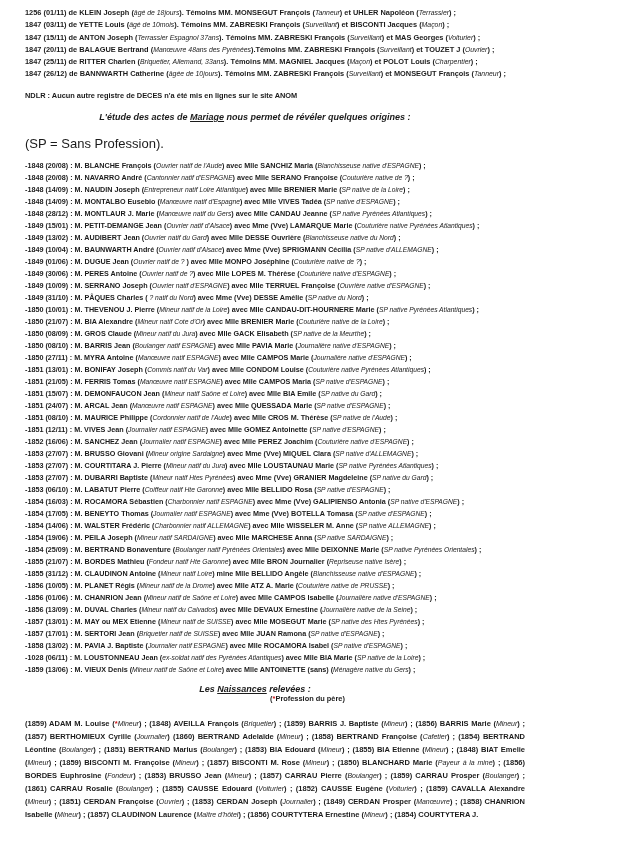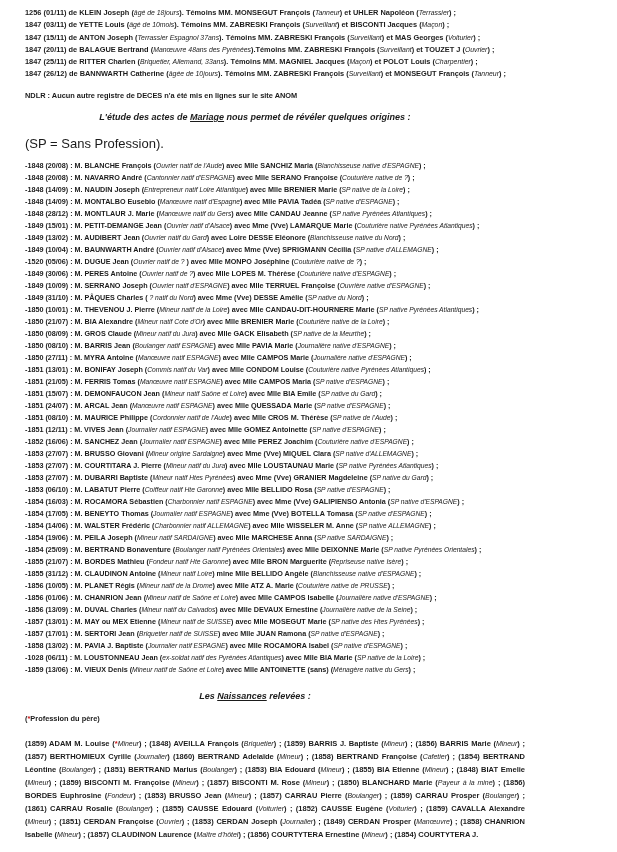--- a/index.html
+++ b/index.html
@@ -19,22 +19,22 @@
   .s-i{font-style:italic;font-weight:normal;font-size:0.93em;}
   .s-bi{font-weight:bold;font-style:italic;}
   .s-biu{font-weight:bold;font-style:italic;text-decoration:underline;}
   .s-r{font-weight:bold;}
 
   .deaths{font-size:7.4px;line-height:12.3px;}
   .ndlr{margin-top:10px;font-size:7.4px;font-weight:bold;}
   .sec-title{margin-top:12px;font-size:9px;text-align:center;width:460px;}
   .sp-note{margin-top:14px;font-size:13px;font-weight:normal;}
   .m-list{margin-top:9px;font-size:7.2px;line-height:12px;}
-  .n-title{margin-top:15px;}
-  .f-note{margin-top:13px;font-size:7.4px;}
+  .n-title{margin-top:8px;}
+  .f-note{font-size:7.4px;text-align:center;}
   .births{margin:14px 0 0 0;font-size:7.5px;line-height:13px;width:500px;text-align:justify;}
 </style>
 </head>
 <body>
 
 <div class="page">
   <div class="deaths">
       <div class="line"><span class="s-b">1256 (01/11) de KLEIN Joseph (</span><span class="s-i">âgé de 18jours</span><span class="s-b">). Témoins MM. MONSEGUT François (</span><span class="s-i">Tanneur</span><span class="s-b">) et UHLER Napoléon (</span><span class="s-i">Terrassier</span><span class="s-b">) ;</span></div>
       <div class="line"><span class="s-b">1847 (03/11) de YETTE Louis (</span><span class="s-i">âgé de 10mois</span><span class="s-b">). Témoins MM. ZABRESKI François (</span><span class="s-i">Surveillant</span><span class="s-b">) et BISCONTI Jacques (</span><span class="s-i">Maçon</span><span class="s-b">) ;</span></div>
       <div class="line"><span class="s-b">1847 (15/11) de ANTON Joseph (</span><span class="s-i">Terrassier Espagnol 37ans</span><span class="s-b">). Témoins MM. ZABRESKI François (</span><span class="s-i">Surveillant</span><span class="s-b">) et MAS Georges (</span><span class="s-i">Voiturier</span><span class="s-b">) ;</span></div>
@@ -42,26 +42,26 @@
       <div class="line"><span class="s-b">1847 (25/11) de RITTER Charlen (</span><span class="s-i">Briquetier, Allemand, 33ans</span><span class="s-b">). Témoins MM. MAGNIEL Jacques (</span><span class="s-i">Maçon</span><span class="s-b">) et POLOT Louis (</span><span class="s-i">Charpentier</span><span class="s-b">) ;</span></div>
       <div class="line"><span class="s-b">1847 (26/12) de BANNWARTH Catherine (</span><span class="s-i">âgée de 10jours</span><span class="s-b">). Témoins MM. ZABRESKI François (</span><span class="s-i">Surveillant</span><span class="s-b">) et MONSEGUT François (</span><span class="s-i">Tanneur</span><span class="s-b">) ;</span></div>
     </div>
   <div class="ndlr line">NDLR : Aucun autre registre de DECES n'a été mis en lignes sur le site ANOM</div>
   <div class="sec-title"><span class="s-bi">L'étude des actes de </span><span class="s-biu">Mariage</span><span class="s-bi"> nous permet de révéler quelques origines :</span></div>
   <div class="sp-note line">(SP = Sans Profession).</div>
   <div class="m-list">
       <div class="line"><span class="s-b">-1848 (20/08) : M. BLANCHE  François (</span><span class="s-i">Ouvrier natif de l'Aude</span><span class="s-b">) avec Mlle SANCHIZ Maria (</span><span class="s-i">Blanchisseuse native d'ESPAGNE</span><span class="s-b">) ;</span></div>
       <div class="line"><span class="s-b">-1848 (20/08) : M. NAVARRO André (</span><span class="s-i">Cantonnier natif d'ESPAGNE</span><span class="s-b">) avec Mlle SERANO Françoise (</span><span class="s-i">Couturière native de ?</span><span class="s-b">) ;</span></div>
       <div class="line"><span class="s-b">-1848 (14/09) : M. NAUDIN Joseph (</span><span class="s-i">Entrepreneur natif Loire Atlantique</span><span class="s-b">) avec Mlle BRENIER Marie (</span><span class="s-i">SP native de la Loire</span><span class="s-b">) ;</span></div>
-      <div class="line"><span class="s-b">-1848 (14/09) : M. MONTALBO Eusebio (</span><span class="s-i">Manœuvre natif d'Espagne</span><span class="s-b">) avec Mlle PAVIA  Tadéa (</span><span class="s-i">SP native d'ESPAGNE</span><span class="s-b">) ;</span></div>
+      <div class="line"><span class="s-b">-1848 (14/09) : M. MONTALBO Eusebio (</span><span class="s-i">Manœuvre natif d'Espagne</span><span class="s-b">) avec Mlle VIVES  Tadéa (</span><span class="s-i">SP native d'ESPAGNE</span><span class="s-b">) ;</span></div>
       <div class="line"><span class="s-b">-1848 (28/12) : M. MONTLAUR J. Marie (</span><span class="s-i">Manœuvre natif du Gers</span><span class="s-b">) avec Mlle CANDAU Jeanne (</span><span class="s-i">SP native Pyrénées Atlantiques</span><span class="s-b">) ;</span></div>
       <div class="line"><span class="s-b">-1849 (15/01) : M. PETIT-DEMANGE Jean (</span><span class="s-i">Ouvrier natif d'Alsace</span><span class="s-b">) avec Mme (Vve) LAMARQUE Marie (</span><span class="s-i">Couturière native Pyrénées Atlantiques</span><span class="s-b">) ;</span></div>
-      <div class="line"><span class="s-b">-1849 (13/02) : M. AUDIBERT Jean (</span><span class="s-i">Ouvrier natif du Gard</span><span class="s-b">) avec Loire DESSE Eléonore (</span><span class="s-i">Blanchisseuse native du Nord</span><span class="s-b">) ;</span></div>
+      <div class="line"><span class="s-b">-1849 (13/02) : M. AUDIBERT Jean (</span><span class="s-i">Ouvrier natif du Gard</span><span class="s-b">) avec Mlle DESSE Ouvrière (</span><span class="s-i">Blanchisseuse native du Nord</span><span class="s-b">) ;</span></div>
       <div class="line"><span class="s-b">-1849 (10/04) : M. BAUNWARTH André (</span><span class="s-i">Ouvrier natif d'Alsace</span><span class="s-b">) avec Mme (Vve) SPRIGMANN Cécilia (</span><span class="s-i">SP native d'ALLEMAGNE</span><span class="s-b">) ;</span></div>
-      <div class="line"><span class="s-b">-1520 (05/06) : M. DUGUE Jean (</span><span class="s-i">Ouvrier natif de ? </span><span class="s-b">) avec Mlle MONPO Joséphine (</span><span class="s-i">Couturière native de ?</span><span class="s-b">) ;</span></div>
+      <div class="line"><span class="s-b">-1849 (01/06) : M. DUGUE Jean (</span><span class="s-i">Ouvrier natif de ? </span><span class="s-b">) avec Mlle MONPO Joséphine (</span><span class="s-i">Couturière native de ?</span><span class="s-b">) ;</span></div>
       <div class="line"><span class="s-b">-1849 (30/06) : M. PERES Antoine (</span><span class="s-i">Ouvrier natif de ?</span><span class="s-b">) avec Mlle LOPES M. Thérèse (</span><span class="s-i">Couturière native d'ESPAGNE</span><span class="s-b">) ;</span></div>
       <div class="line"><span class="s-b">-1849 (10/09) : M. SERRANO Joseph (</span><span class="s-i">Ouvrier natif d'ESPAGNE</span><span class="s-b">) avec Mlle TERRUEL Françoise (</span><span class="s-i">Ouvrière native d'ESPAGNE</span><span class="s-b">) ;</span></div>
       <div class="line"><span class="s-b">-1849 (31/10) : M. PÂQUES Charles (</span><span class="s-i"> ? natif du Nord</span><span class="s-b">) avec Mme (Vve) DESSE Amélie (</span><span class="s-i">SP native du Nord</span><span class="s-b">) ;</span></div>
       <div class="line"><span class="s-b">-1850 (10/01) : M. THEVENOU J. Pierre (</span><span class="s-i">Mineur natif de la Loire</span><span class="s-b">) avec Mlle CANDAU-DIT-HOURNERE Marie (</span><span class="s-i">SP native Pyrénées Atlantiques</span><span class="s-b">) ;</span></div>
       <div class="line"><span class="s-b">-1850 (21/07) : M. BIA Alexandre (</span><span class="s-i">Mineur natif Cote d'Or</span><span class="s-b">) avec Mlle BRENIER Marie (</span><span class="s-i">Couturière native de la Loire</span><span class="s-b">) ;</span></div>
       <div class="line"><span class="s-b">-1850 (08/09) : M. GROS Claude (</span><span class="s-i">Mineur natif du Jura</span><span class="s-b">) avec Mlle GACK Elisabeth (</span><span class="s-i">SP native de la Meurthe</span><span class="s-b">) ;</span></div>
       <div class="line"><span class="s-b">-1850 (08/10) : M. BARRIS Jean (</span><span class="s-i">Boulanger natif ESPAGNE</span><span class="s-b">) avec Mlle PAVIA Marie (</span><span class="s-i">Journalière native d'ESPAGNE</span><span class="s-b">) ;</span></div>
       <div class="line"><span class="s-b">-1850 (27/11) : M. MYRA Antoine (</span><span class="s-i">Manœuvre natif ESPAGNE</span><span class="s-b">) avec Mlle CAMPOS Marie (</span><span class="s-i">Journalière native d'ESPAGNE</span><span class="s-b">) ;</span></div>
       <div class="line"><span class="s-b">-1851 (13/01) : M. BONIFAY Joseph (</span><span class="s-i">Commis natif du Var</span><span class="s-b">) avec Mlle CONDOM Louise (</span><span class="s-i">Couturière native Pyrénées Atlantiques</span><span class="s-b">) ;</span></div>
       <div class="line"><span class="s-b">-1851 (21/05) : M. FERRIS Tomas (</span><span class="s-i">Manœuvre natif ESPAGNE</span><span class="s-b">) avec Mlle CAMPOS Maria (</span><span class="s-i">SP native d'ESPAGNE</span><span class="s-b">) ;</span></div>
@@ -72,21 +72,21 @@
       <div class="line"><span class="s-b">-1852 (16/06) : M. SANCHEZ Jean (</span><span class="s-i">Journalier natif ESPAGNE</span><span class="s-b">) avec Mlle PEREZ Joachim (</span><span class="s-i">Couturière native d'ESPAGNE</span><span class="s-b">) ;</span></div>
       <div class="line"><span class="s-b">-1853 (27/07) : M. BRUSSO Giovani (</span><span class="s-i">Mineur origine Sardaigne</span><span class="s-b">) avec Mme (Vve) MIQUEL Clara (</span><span class="s-i">SP native d'ALLEMAGNE</span><span class="s-b">) ;</span></div>
       <div class="line"><span class="s-b">-1853 (27/07) : M. COURTITARA J. Pierre (</span><span class="s-i">Mineur natif du Jura</span><span class="s-b">) avec Mlle LOUSTAUNAU Marie (</span><span class="s-i">SP native Pyrénées Atlantiques</span><span class="s-b">) ;</span></div>
       <div class="line"><span class="s-b">-1853 (27/07) : M. DUBARRI Baptiste (</span><span class="s-i">Mineur natif Htes Pyrénées</span><span class="s-b">) avec Mme (Vve) GRANIER Magdeleine (</span><span class="s-i">SP native du Gard</span><span class="s-b">) ;</span></div>
       <div class="line"><span class="s-b">-1853 (06/10) : M. LABATUT Pierre (</span><span class="s-i">Coiffeur natif Hte Garonne</span><span class="s-b">) avec Mlle BELLIDO Rosa (</span><span class="s-i">SP native d'ESPAGNE</span><span class="s-b">) ;</span></div>
       <div class="line"><span class="s-b">-1854 (16/03) : M. ROCAMORA Sébastien (</span><span class="s-i">Charbonnier natif ESPAGNE</span><span class="s-b">) avec Mme (Vve) GALIPIENSO Antonia (</span><span class="s-i">SP native d'ESPAGNE</span><span class="s-b">) ;</span></div>
       <div class="line"><span class="s-b">-1854 (17/05) : M. BENEYTO Thomas (</span><span class="s-i">Journalier natif ESPAGNE</span><span class="s-b">) avec Mme (Vve) BOTELLA Tomasa (</span><span class="s-i">SP native d'ESPAGNE</span><span class="s-b">) ;</span></div>
       <div class="line"><span class="s-b">-1854 (14/06) : M. WALSTER Frédéric (</span><span class="s-i">Charbonnier natif ALLEMAGNE</span><span class="s-b">) avec Mlle WISSELER M. Anne (</span><span class="s-i">SP native ALLEMAGNE</span><span class="s-b">) ;</span></div>
       <div class="line"><span class="s-b">-1854 (19/06) : M. PEILA Joseph (</span><span class="s-i">Mineur natif SARDAIGNE</span><span class="s-b">) avec Mlle MARCHESE Anna (</span><span class="s-i">SP native SARDAIGNE</span><span class="s-b">) ;</span></div>
       <div class="line"><span class="s-b">-1854 (25/09) : M. BERTRAND Bonaventure (</span><span class="s-i">Boulanger natif Pyrénées Orientales</span><span class="s-b">) avec Mlle DEIXONNE Marie (</span><span class="s-i">SP native Pyrénées Orientales</span><span class="s-b">) ;</span></div>
-      <div class="line"><span class="s-b">-1855 (21/07) : M. BORDES Mathieu (</span><span class="s-i">Fondeur natif Hte Garonne</span><span class="s-b">) avec Mlle BRON Marguerite (</span><span class="s-i">Repriseuse native Isère</span><span class="s-b">) ;</span></div>
+      <div class="line"><span class="s-b">-1855 (21/07) : M. BORDES Mathieu (</span><span class="s-i">Fondeur natif Hte Garonne</span><span class="s-b">) avec Mlle BRON Journalier (</span><span class="s-i">Repriseuse native Isère</span><span class="s-b">) ;</span></div>
       <div class="line"><span class="s-b">-1855 (31/12) : M. CLAUDINON Antoine (</span><span class="s-i">Mineur natif Loire</span><span class="s-b">) mine Mlle BELLIDO Angèle (</span><span class="s-i">Blanchisseuse native d'ESPAGNE</span><span class="s-b">) ;</span></div>
       <div class="line"><span class="s-b">-1856 (10/05) : M. PLANET Régis (</span><span class="s-i">Mineur natif de la Drome</span><span class="s-b">) avec Mlle  ATZ A. Marie (</span><span class="s-i">Couturière native de PRUSSE</span><span class="s-b">) ;</span></div>
       <div class="line"><span class="s-b">-1856 (01/06) : M. CHANRION Jean (</span><span class="s-i">Mineur natif de Saône et Loire</span><span class="s-b">) avec Mlle CAMPOS Isabelle (</span><span class="s-i">Journalière native d'ESPAGNE</span><span class="s-b">) ;</span></div>
       <div class="line"><span class="s-b">-1856 (13/09) : M. DUVAL Charles (</span><span class="s-i">Mineur natif du Calvados</span><span class="s-b">) avec Mlle DEVAUX Ernestine (</span><span class="s-i">Journalière native de la Seine</span><span class="s-b">) ;</span></div>
       <div class="line"><span class="s-b">-1857 (13/01) : M. MAY ou MEX Etienne (</span><span class="s-i">Mineur natif de SUISSE</span><span class="s-b">) avec Mlle MOSEGUT Marie (</span><span class="s-i">SP native des Htes Pyrénées</span><span class="s-b">) ;</span></div>
       <div class="line"><span class="s-b">-1857 (17/01) : M. SERTORI Jean (</span><span class="s-i">Briquetier natif de SUISSE</span><span class="s-b">) avec Mlle JUAN Ramona (</span><span class="s-i">SP native d'ESPAGNE</span><span class="s-b">) ;</span></div>
       <div class="line"><span class="s-b">-1858 (13/02) : M. PAVIA J. Baptiste (</span><span class="s-i">Journalier natif ESPAGNE</span><span class="s-b">) avec Mlle ROCAMORA Isabel (</span><span class="s-i">SP native d'ESPAGNE</span><span class="s-b">) ;</span></div>
       <div class="line"><span class="s-b">-1028 (06/11) : M. LOUSTONNEAU Jean (</span><span class="s-i">ex-soldat natif des Pyrénées Atlantiques</span><span class="s-b">) avec Mlle BIA Marie (</span><span class="s-i">SP native de la Loire</span><span class="s-b">) ;</span></div>
       <div class="line"><span class="s-b">-1859 (13/06) : M. VIEUX Denis (</span><span class="s-i">Mineur natif de Saône et Loire</span><span class="s-b">) avec Mlle ANTOINETTE (sans) (</span><span class="s-i">Ménagère native du Gers</span><span class="s-b">) ;</span></div>
     </div>

